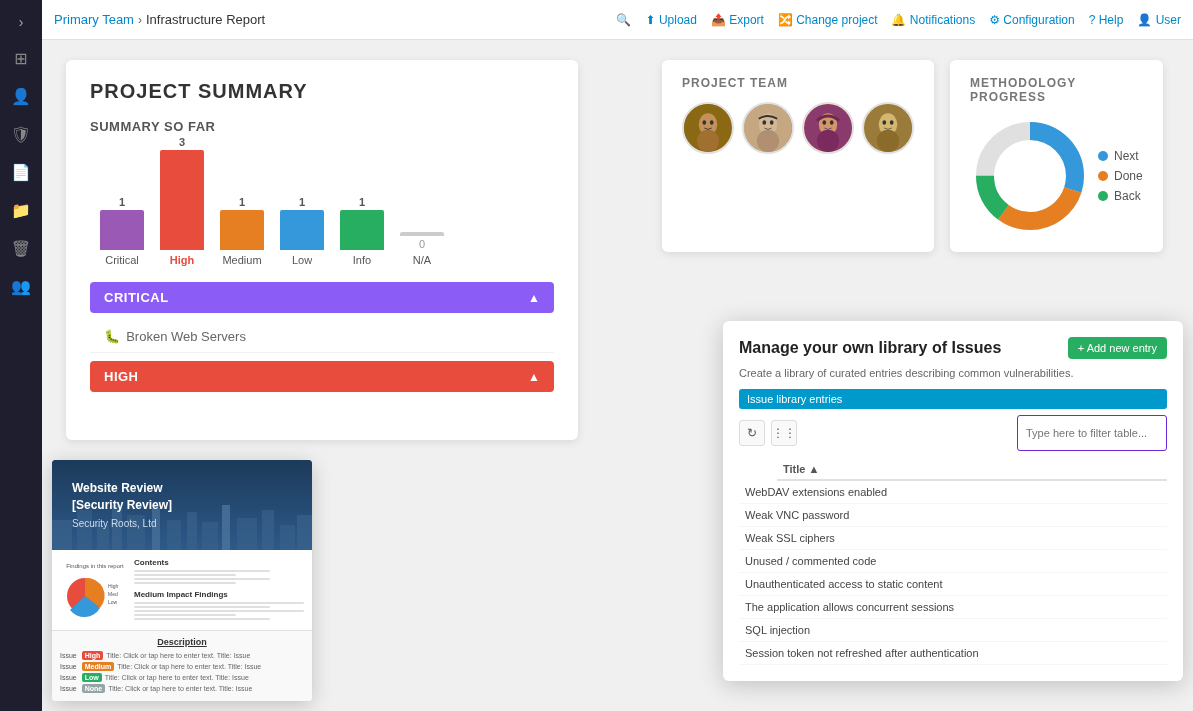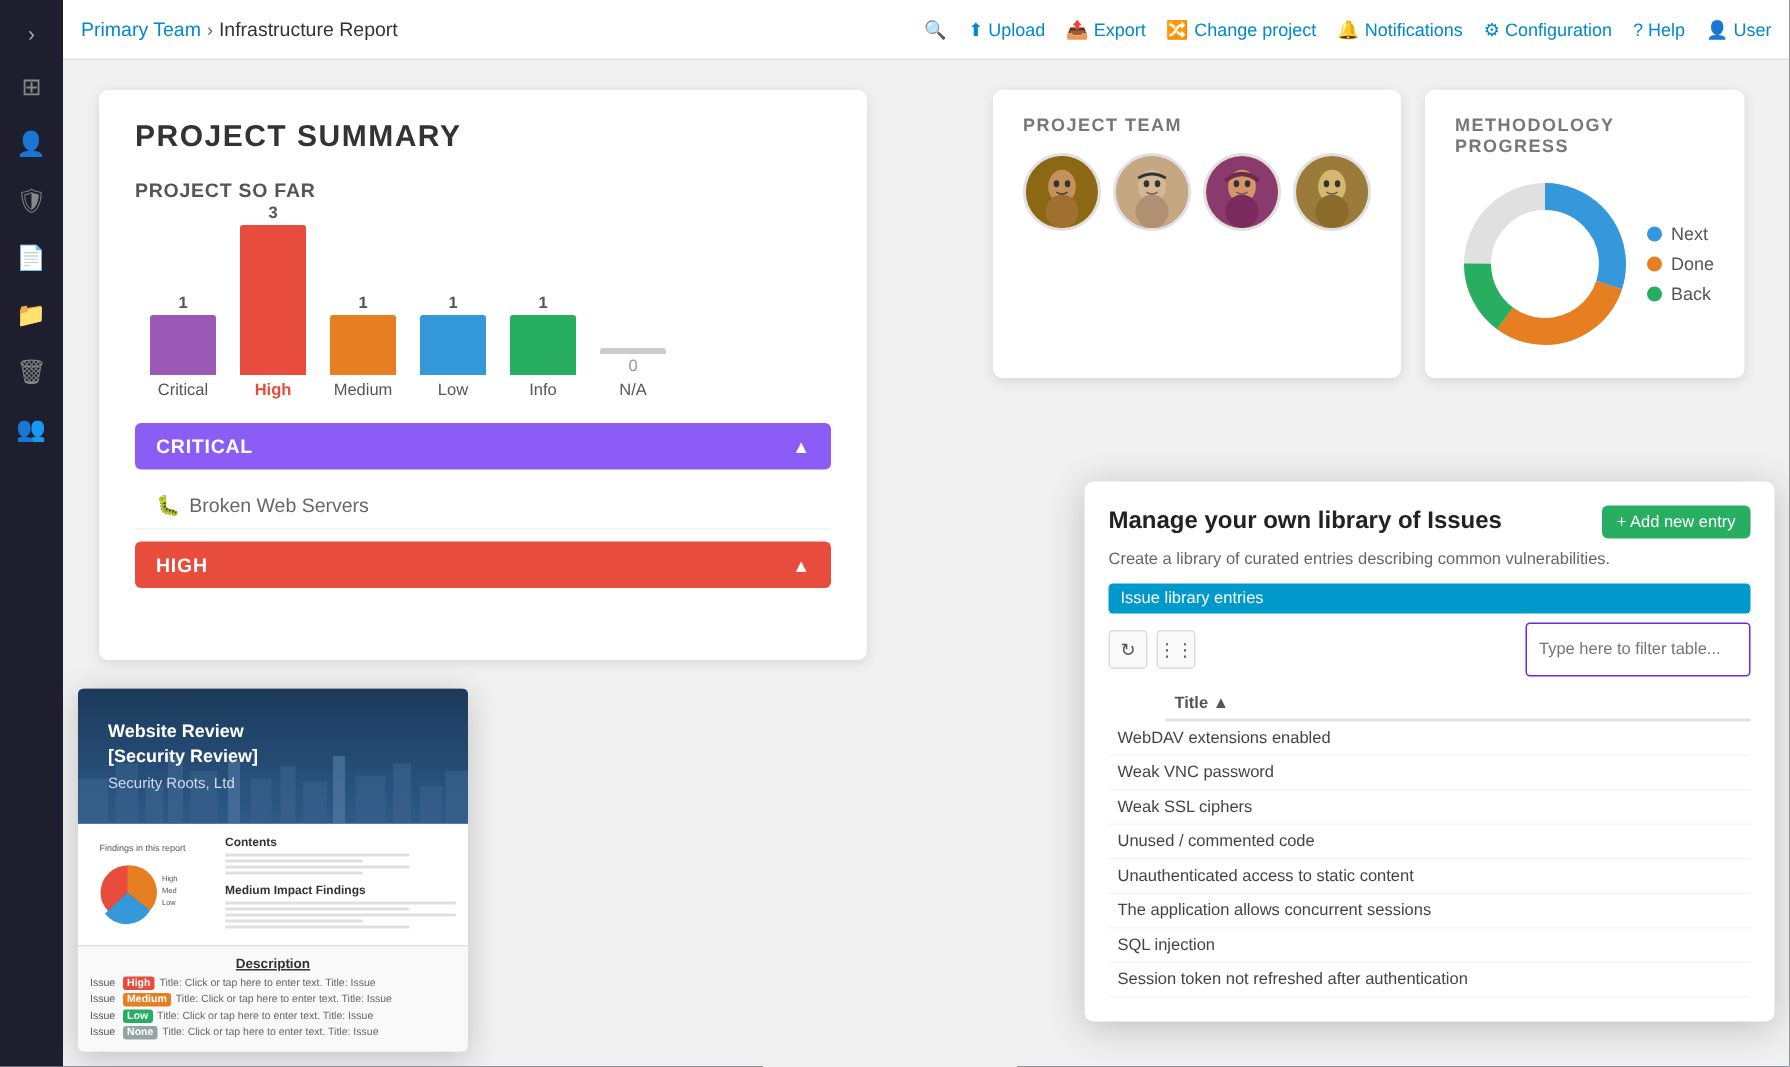--- a/index.html
+++ b/index.html
@@ -335,21 +335,21 @@
     .doc-subtitle {
       position: relative;
       z-index: 1;
       color: #cde;
       font-size: 10px;
       margin-top: 4px;
     }
     .doc-body {
       padding: 8px;
       display: flex;
-      gap: 20px;
+      gap: 4px;
     }
     .doc-left {
       width: 70px;
     }
     .doc-right {
       flex: 1;
       font-size: 8px;
       color: #555;
     }
     .doc-chart-mini {
@@ -546,21 +546,21 @@
       <span class="topbar-action">👤 User</span>
     </div>
   </div>
 
   <div class="content">
 
     <div class="dashboard-card">
       <div class="page-title">PROJECT SUMMARY</div>
 
       <div class="issues-section">
-        <div class="section-title">PROJECT SO FAR</div>
+        <div class="section-title">SUMMARY SO FAR</div>
         <div class="bar-chart">
 
           <div class="bar-group">
             <span class="bar-count">1</span>
             <div class="bar" style="height:40px; background:#9b59b6;"></div>
             <span class="bar-label">Critical</span>
           </div>
 
           <div class="bar-group">
             <span class="bar-count">3</span>

